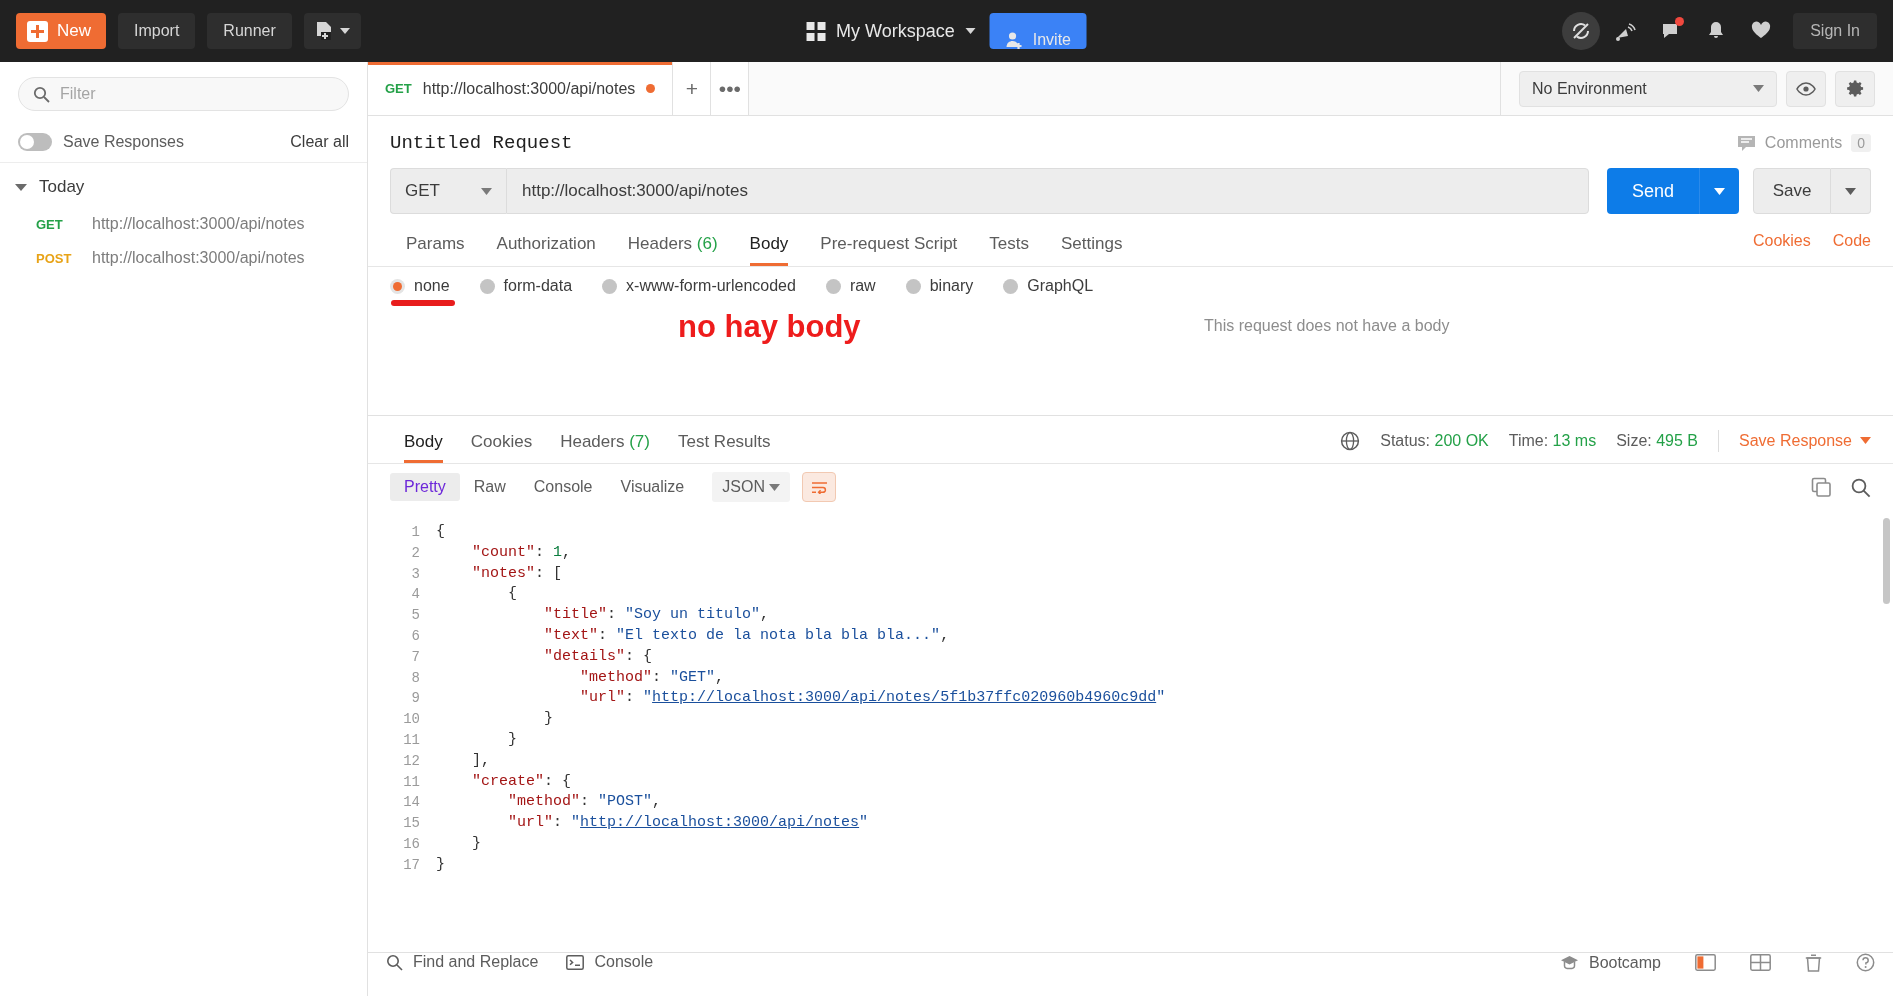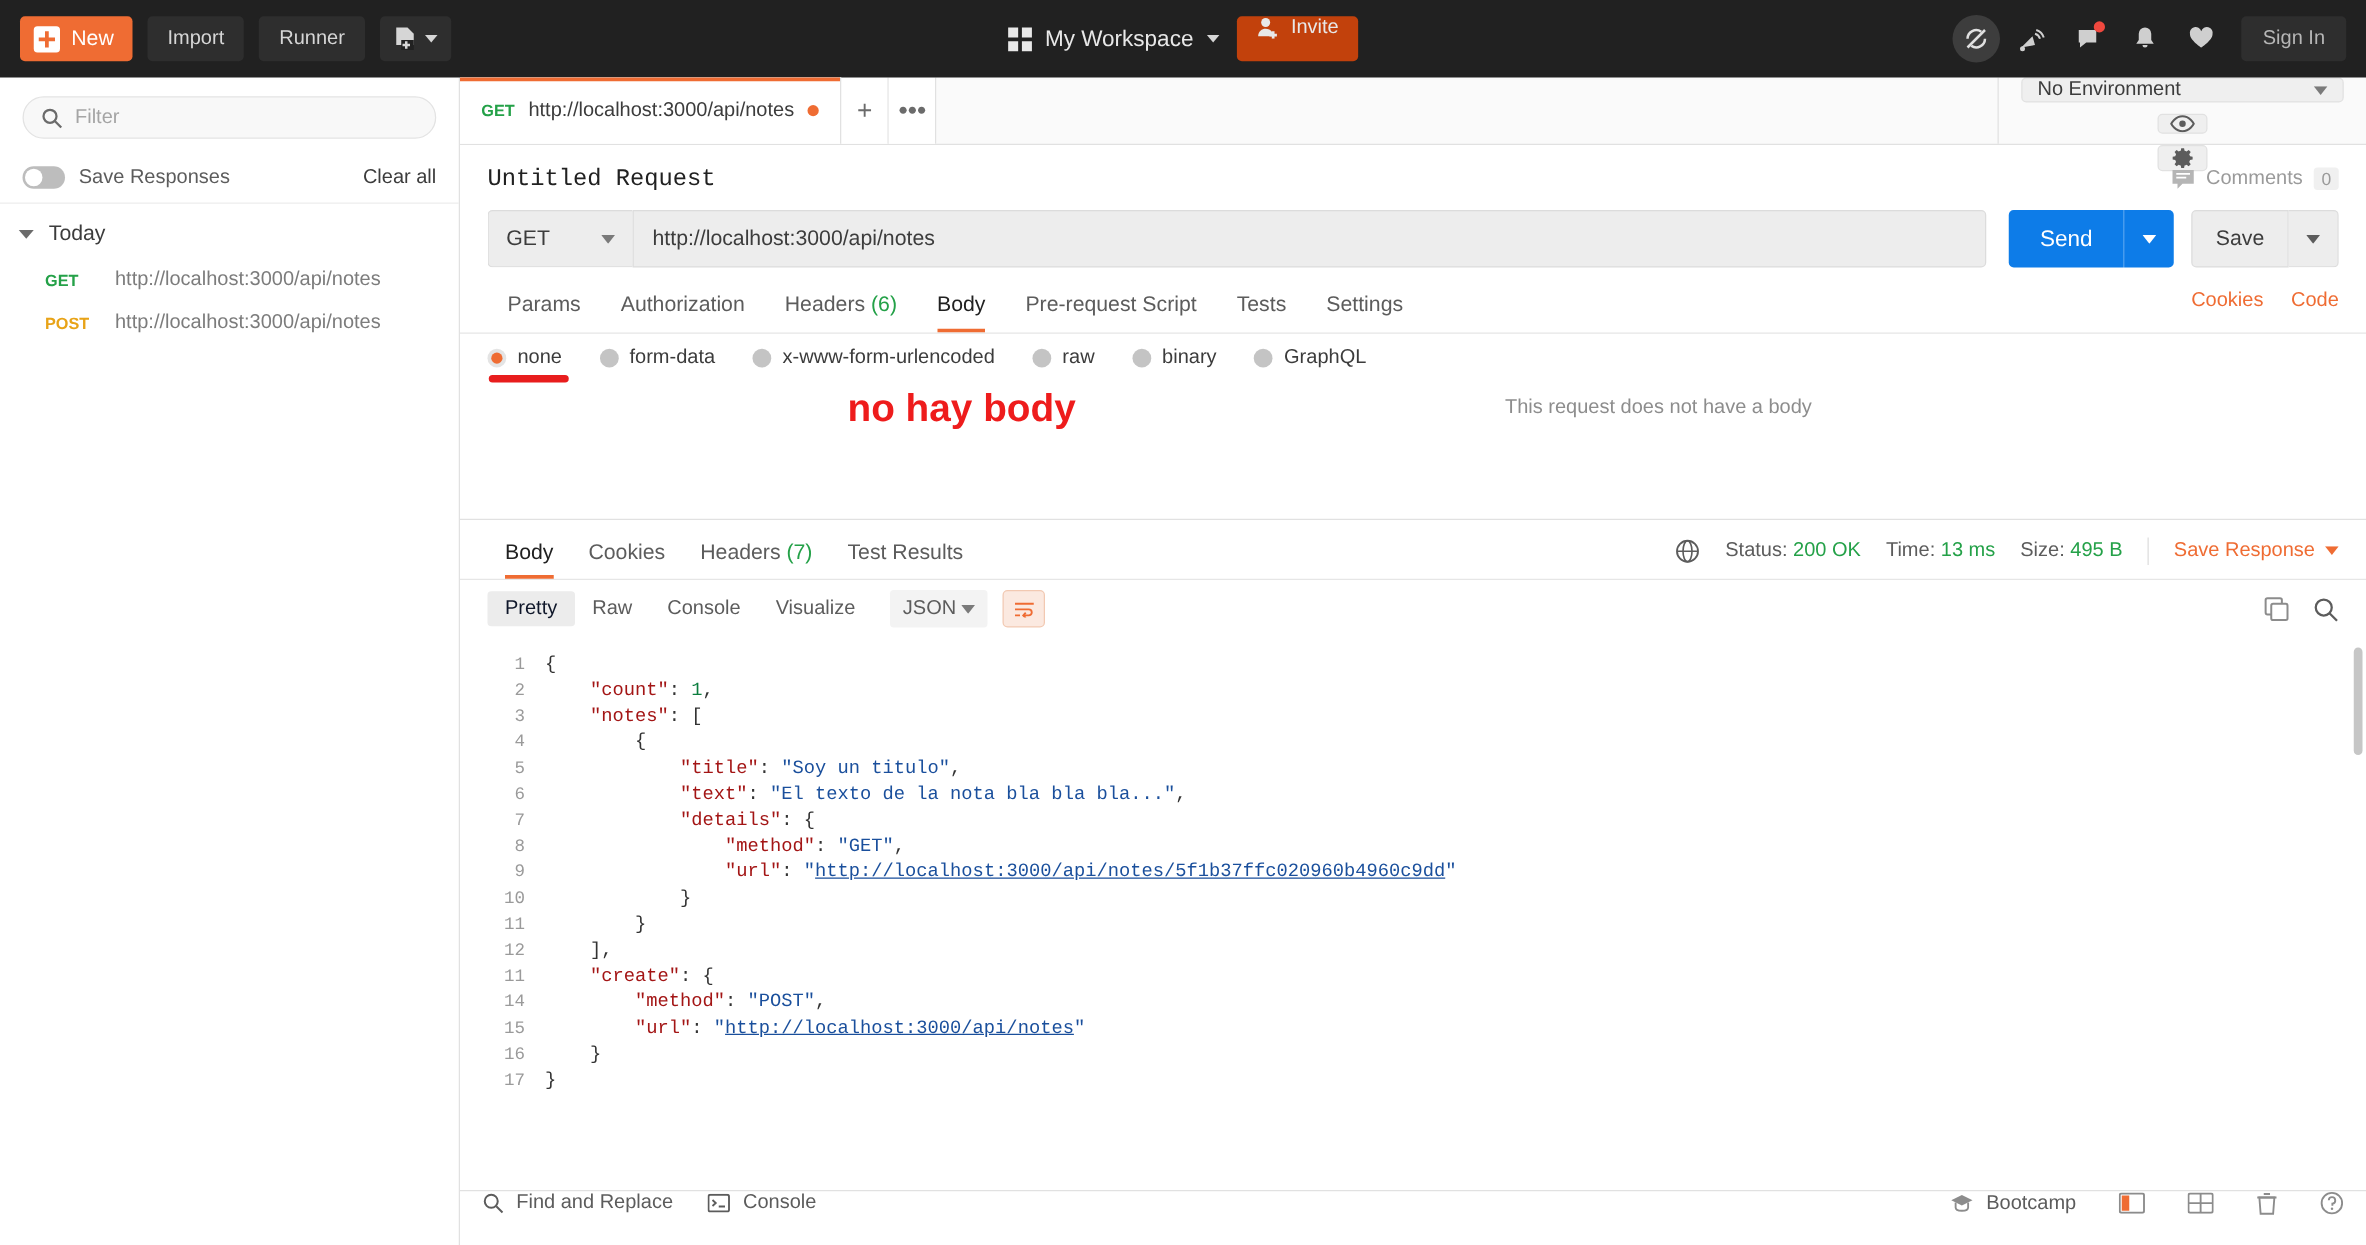--- a/index.html
+++ b/index.html
@@ -44,22 +44,22 @@
     position: absolute; left: 50%; transform: translateX(-50%);
     display: flex; align-items: center; gap: 14px;
   }
   .ws-sel {
     display: flex; align-items: center; gap: 11px; color: #e8e8e8;
     font-size: 18px; cursor: pointer;
   }
   .grid-ico { display: grid; grid-template-columns: 8px 8px; gap: 3px; }
   .grid-ico i { width: 8px; height: 8px; background: #e8e8e8; display: block; }
   .invite-btn {
-    background: #c2410c; border-radius: 4px; height: 36px; display: flex;
-    align-items: flex-start; gap: 9px; padding: 0 16px; color: #e8e8e8;
+    background: #3b82f6; border-radius: 4px; height: 36px; display: flex;
+    align-items: flex-end; gap: 9px; padding: 0 16px; color: #e8e8e8;
     font-size: 16px; cursor: pointer;
   }
   .tb-right {
     margin-left: auto; display: flex; align-items: center; gap: 7px;
   }
   .ico-btn {
     width: 38px; height: 38px; border-radius: 50%; display: flex;
     align-items: center; justify-content: center; cursor: pointer;
     position: relative;
   }
@@ -167,21 +167,21 @@
     width: 9px; height: 9px; border-radius: 50%; background: #ef6c33;
     margin-left: auto;
   }
   .tab-sq {
     width: 38px; border-right: 1px solid #e1e1e1; display: flex;
     align-items: center; justify-content: center; background: #fff;
     color: #6b6b6b; font-size: 21px; cursor: pointer;
   }
   .tabstrip-right {
     margin-left: auto; display: flex; align-items: center; gap: 9px;
-    padding: 0 18px; border-left: 1px solid #e1e1e1; flex-direction: column;
+    padding: 0 18px; border-left: 1px solid #e1e1e1;
   }
   .env-sel {
     background: #efefef; border: 1px solid #e1e1e1; border-radius: 4px;
     height: 36px; width: 258px; display: flex; align-items: center;
     padding: 0 12px; font-size: 16px; color: #3c3c3c; cursor: pointer;
   }
   .env-sel .cd { margin-left: auto; }
   .sq-btn {
     width: 40px; height: 36px; background: #efefef; border: 1px solid #e1e1e1;
     border-radius: 4px; display: flex; align-items: center;
@@ -316,21 +316,21 @@
 
   
   .pretty-row {
     display: flex; align-items: center; gap: 0; padding: 8px 22px;
     border-top: 1px solid #e6e6e6;
   }
   .ptab {
     padding: 5px 14px; font-size: 16px; color: #5c5c5c; cursor: pointer;
     border-radius: 3px;
   }
-  .ptab.active { background: #ececec; color: #0f172a; }
+  .ptab.active { background: #ececec; color: #6d28d9; }
   .json-sel {
     margin-left: 14px; background: #f3f3f3; border-radius: 3px; height: 30px;
     width: 78px; display: flex; align-items: center; padding: 0 10px;
     font-size: 16px; color: #5c5c5c; cursor: pointer;
   }
   .json-sel .cd { margin-left: auto; }
   .wrap-btn {
     margin-left: 12px; width: 34px; height: 30px; background: #fbe9e0;
     border: 1px solid #f2c9b2; border-radius: 4px; display: flex;
     align-items: center; justify-content: center; cursor: pointer;

